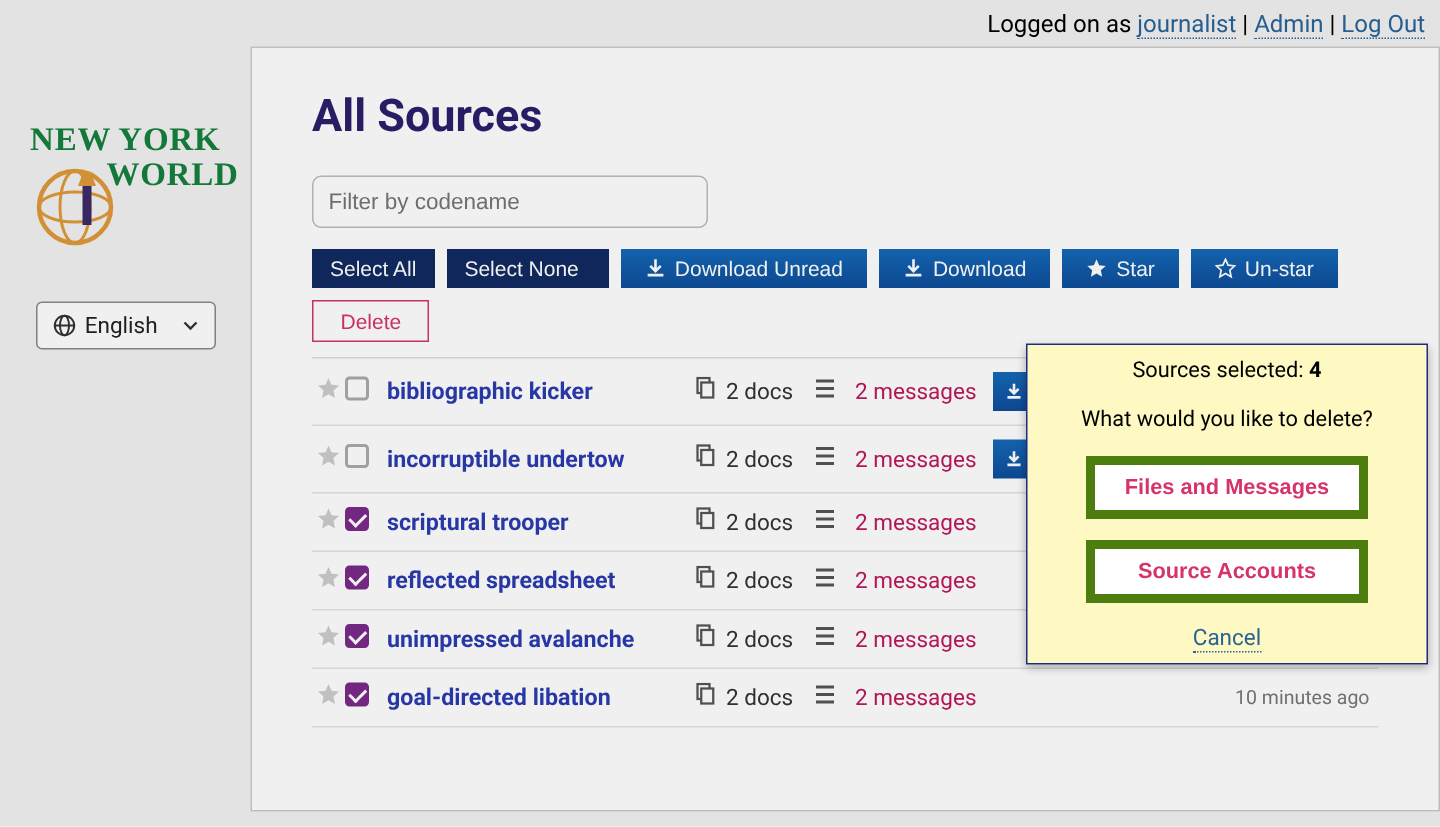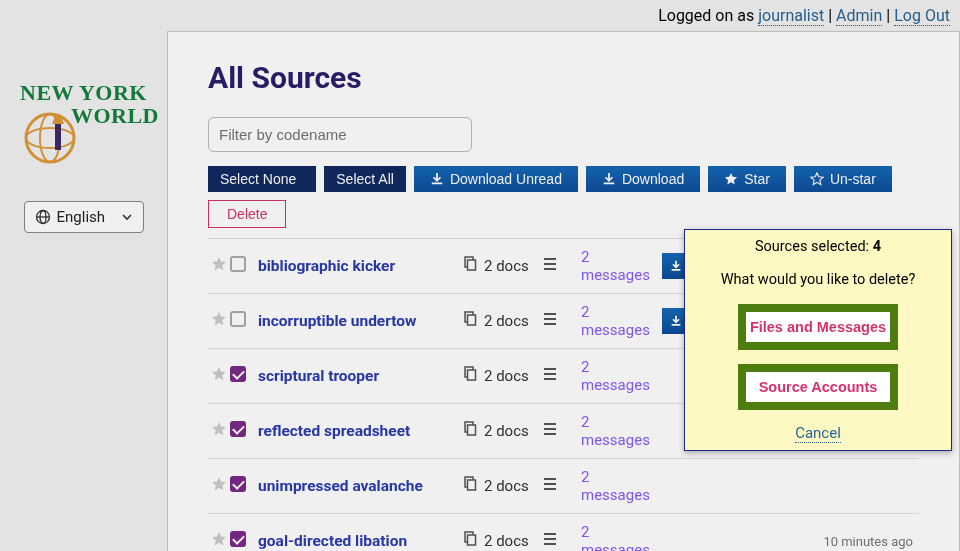--- a/index.html
+++ b/index.html
@@ -59,38 +59,38 @@
   .row { display:flex; align-items:center; border-bottom:1px solid #e3e3e3; padding:9px 0;}
   .star { width:22px; text-align:center;}
   .star svg{ width:16px;height:16px;fill:#ccc;}
   .chk { width:22px; }
   .chk-box{ width:16px;height:16px;border:2px solid #aaa;border-radius:3px;display:inline-block;}
   .chk-box.checked{ background:#7a2a8a; border-color:#7a2a8a; position:relative;}
   .chk-box.checked::after{content:"";position:absolute;left:3px;top:0px;width:5px;height:9px;border:solid #fff;border-width:0 2px 2px 0;transform:rotate(45deg);}
   .codename { flex:0 0 210px; padding-left:6px;}
   .codename a { color:#2a3bb0; font-weight:700; text-decoration:none; font-size:15.5px;}
   .docs { flex:0 0 80px; display:flex; align-items:center; gap:6px; color:#333;}
-  .msgs { flex:0 0 120px; display:flex; align-items:center; gap:23px; color:#8b5cf6;}
+  .msgs { flex:0 0 120px; display:flex; align-items:center; gap:12px; color:#be185d;}
   .dl-cell { flex:0 0 40px;}
   .dl-btn{ background:linear-gradient(#1669b8,#0d4d9a); width:28px; height:26px; display:flex;align-items:center;justify-content:center;}
   .dl-btn svg{width:14px;height:14px;fill:#fff;}
   .time-cell{ flex:1; text-align:right; color:#777; font-size:13px; padding-right:6px;}
   .icon-sm{width:16px;height:16px;fill:#555;}
   .modal{
     position:absolute; right:8px; top:229px;
     width:268px; background:#fef9c3;
     border:1px solid #1a2a8a;
     box-shadow: 0 2px 6px rgba(0,0,0,0.3);
     padding: 8px 18px; z-index:10;
     text-align:center;
   }
   .modal p{font-size:14.5px; margin-bottom:16px;}
   .modal .modal-btn{
-    display:block; width:160px; margin:0 auto 14px auto;
-    border:8px solid #4d7c0f; color:#d6336c; background:#fff;
+    display:block; width:188px; margin:0 auto 14px auto;
+    border:6px solid #4d7c0f; color:#d6336c; background:#fff;
     padding:7px 0; font-weight:600; font-size:14.5px; cursor:pointer;
   }
   .modal .cancel{ color:#2a6496; text-decoration:none; border-bottom:1px dotted #2a6496; font-size:15px;}
   .dim-overlay{
     position:absolute; inset:0; background:rgba(0,0,0,0.06); z-index:5; pointer-events:none;
   }
 </style>
 </head>
 <body>
 
@@ -124,22 +124,22 @@
           <path d="M2 4 l4 4 4-4" fill="none" stroke="#333" stroke-width="1.6"></path>
         </svg>
     </div>
   </div>
 
   <div class="main">
     <h1>All Sources</h1>
     <input class="filter" type="text" placeholder="Filter by codename" style="">
 
     <div class="toolbar">
+      <button class="btn btn-select">Select All</button>
       <button class="btn btn-select" style="padding-right:20px">Select None</button>
-      <button class="btn btn-select">Select All</button>
       <button class="btn btn-action">
         <svg viewBox="0 0 16 16">
             <path d="M8 1v8M4 6l4 4 4-4M2 13h12" stroke="#fff" stroke-width="2" fill="none"></path>
           </svg>
         <span>Download Unread</span>
       </button>
       <button class="btn btn-action">
         <svg viewBox="0 0 16 16">
             <path d="M8 1v8M4 6l4 4 4-4M2 13h12" stroke="#fff" stroke-width="2" fill="none"></path>
           </svg>

